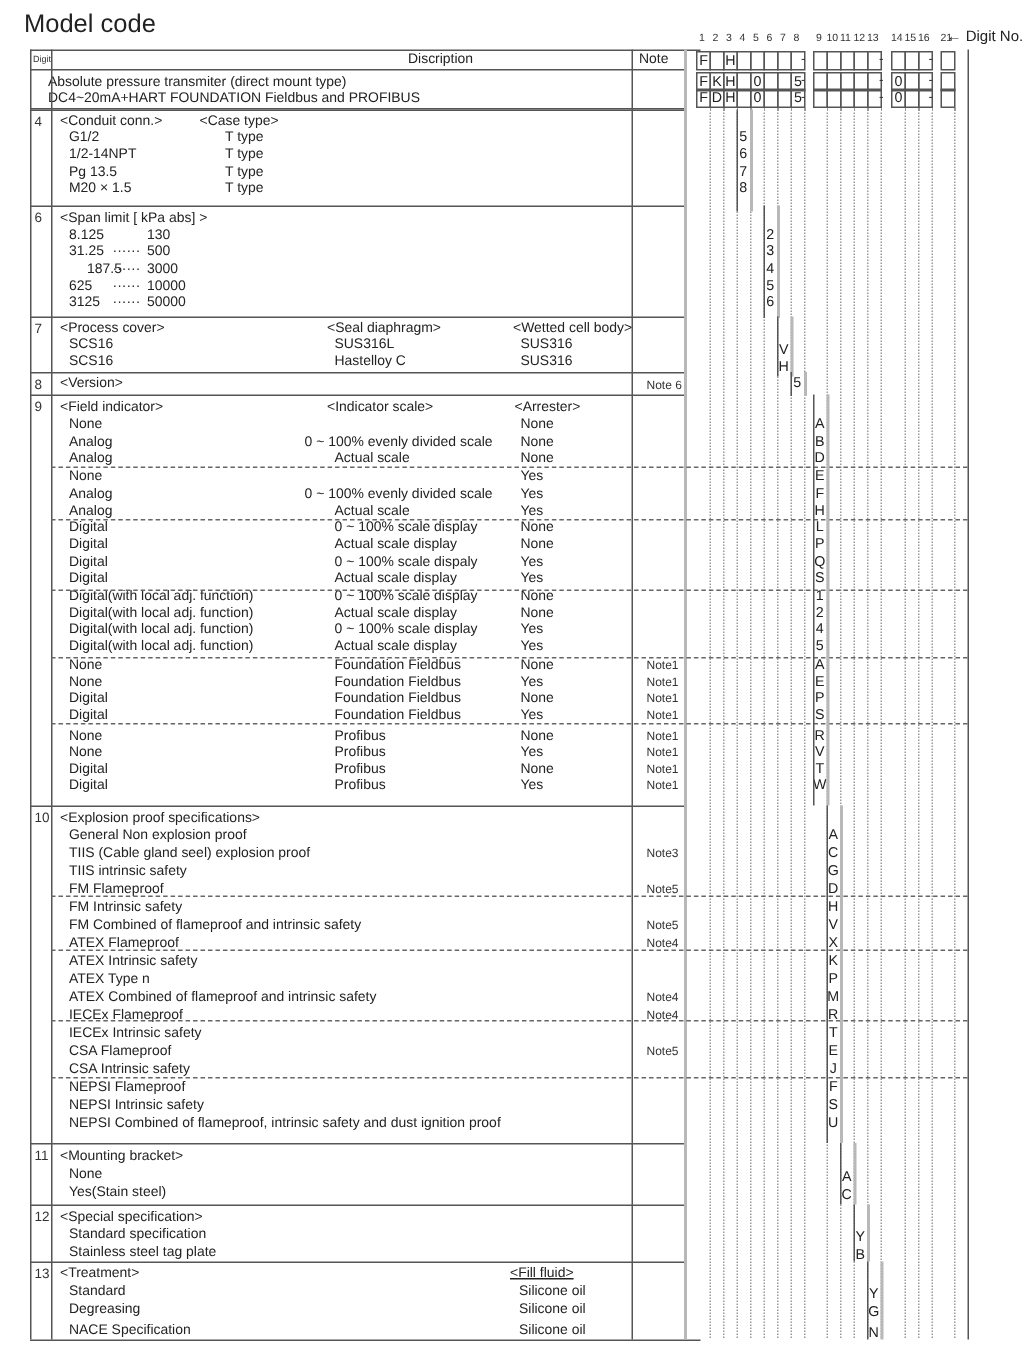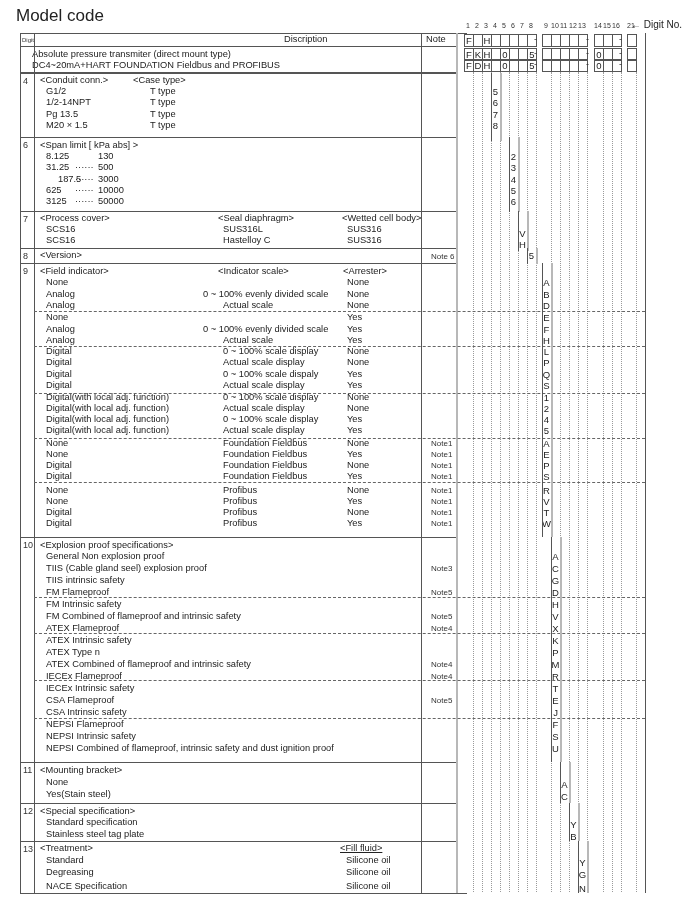--- a/index.html
+++ b/index.html
@@ -39,21 +39,21 @@
     <div class="digit-hdr" style="left:551px;">10</div>
     <div class="digit-hdr" style="left:560px;">11</div>
     <div class="digit-hdr" style="left:569px;">12</div>
     <div class="digit-hdr" style="left:578px;">13</div>
     <div class="digit-hdr" style="left:594px;">14</div>
     <div class="digit-hdr" style="left:603px;">15</div>
     <div class="digit-hdr" style="left:612px;">16</div>
     <div class="digit-hdr" style="left:627px;">21</div>
     <div class="hline" style="left:20px;top:33px;width:447px;"></div>
     <div class="tsm" style="left:22px;top:37px;">Digit</div>
-    <div class="t" style="left:240px;top:34px;padding-left:44px;">Discription</div>
+    <div class="t" style="left:228px;top:34px;padding-left:44px;">Discription</div>
     <div class="t" style="left:426px;top:34px;">Note</div>
     <div class="hline" style="left:20px;top:46px;width:438px;"></div>
     <div class="box" style="left:464px;top:34px;width:10px;">F</div>
     <div class="box" style="left:473px;top:34px;width:10px;"></div>
     <div class="box" style="left:482px;top:34px;width:10px;">H</div>
     <div class="box" style="left:491px;top:34px;width:10px;"></div>
     <div class="box" style="left:500px;top:34px;width:10px;"></div>
     <div class="box" style="left:509px;top:34px;width:10px;"></div>
     <div class="box" style="left:518px;top:34px;width:10px;"></div>
     <div class="box" style="left:527px;top:34px;width:10px;"></div>

